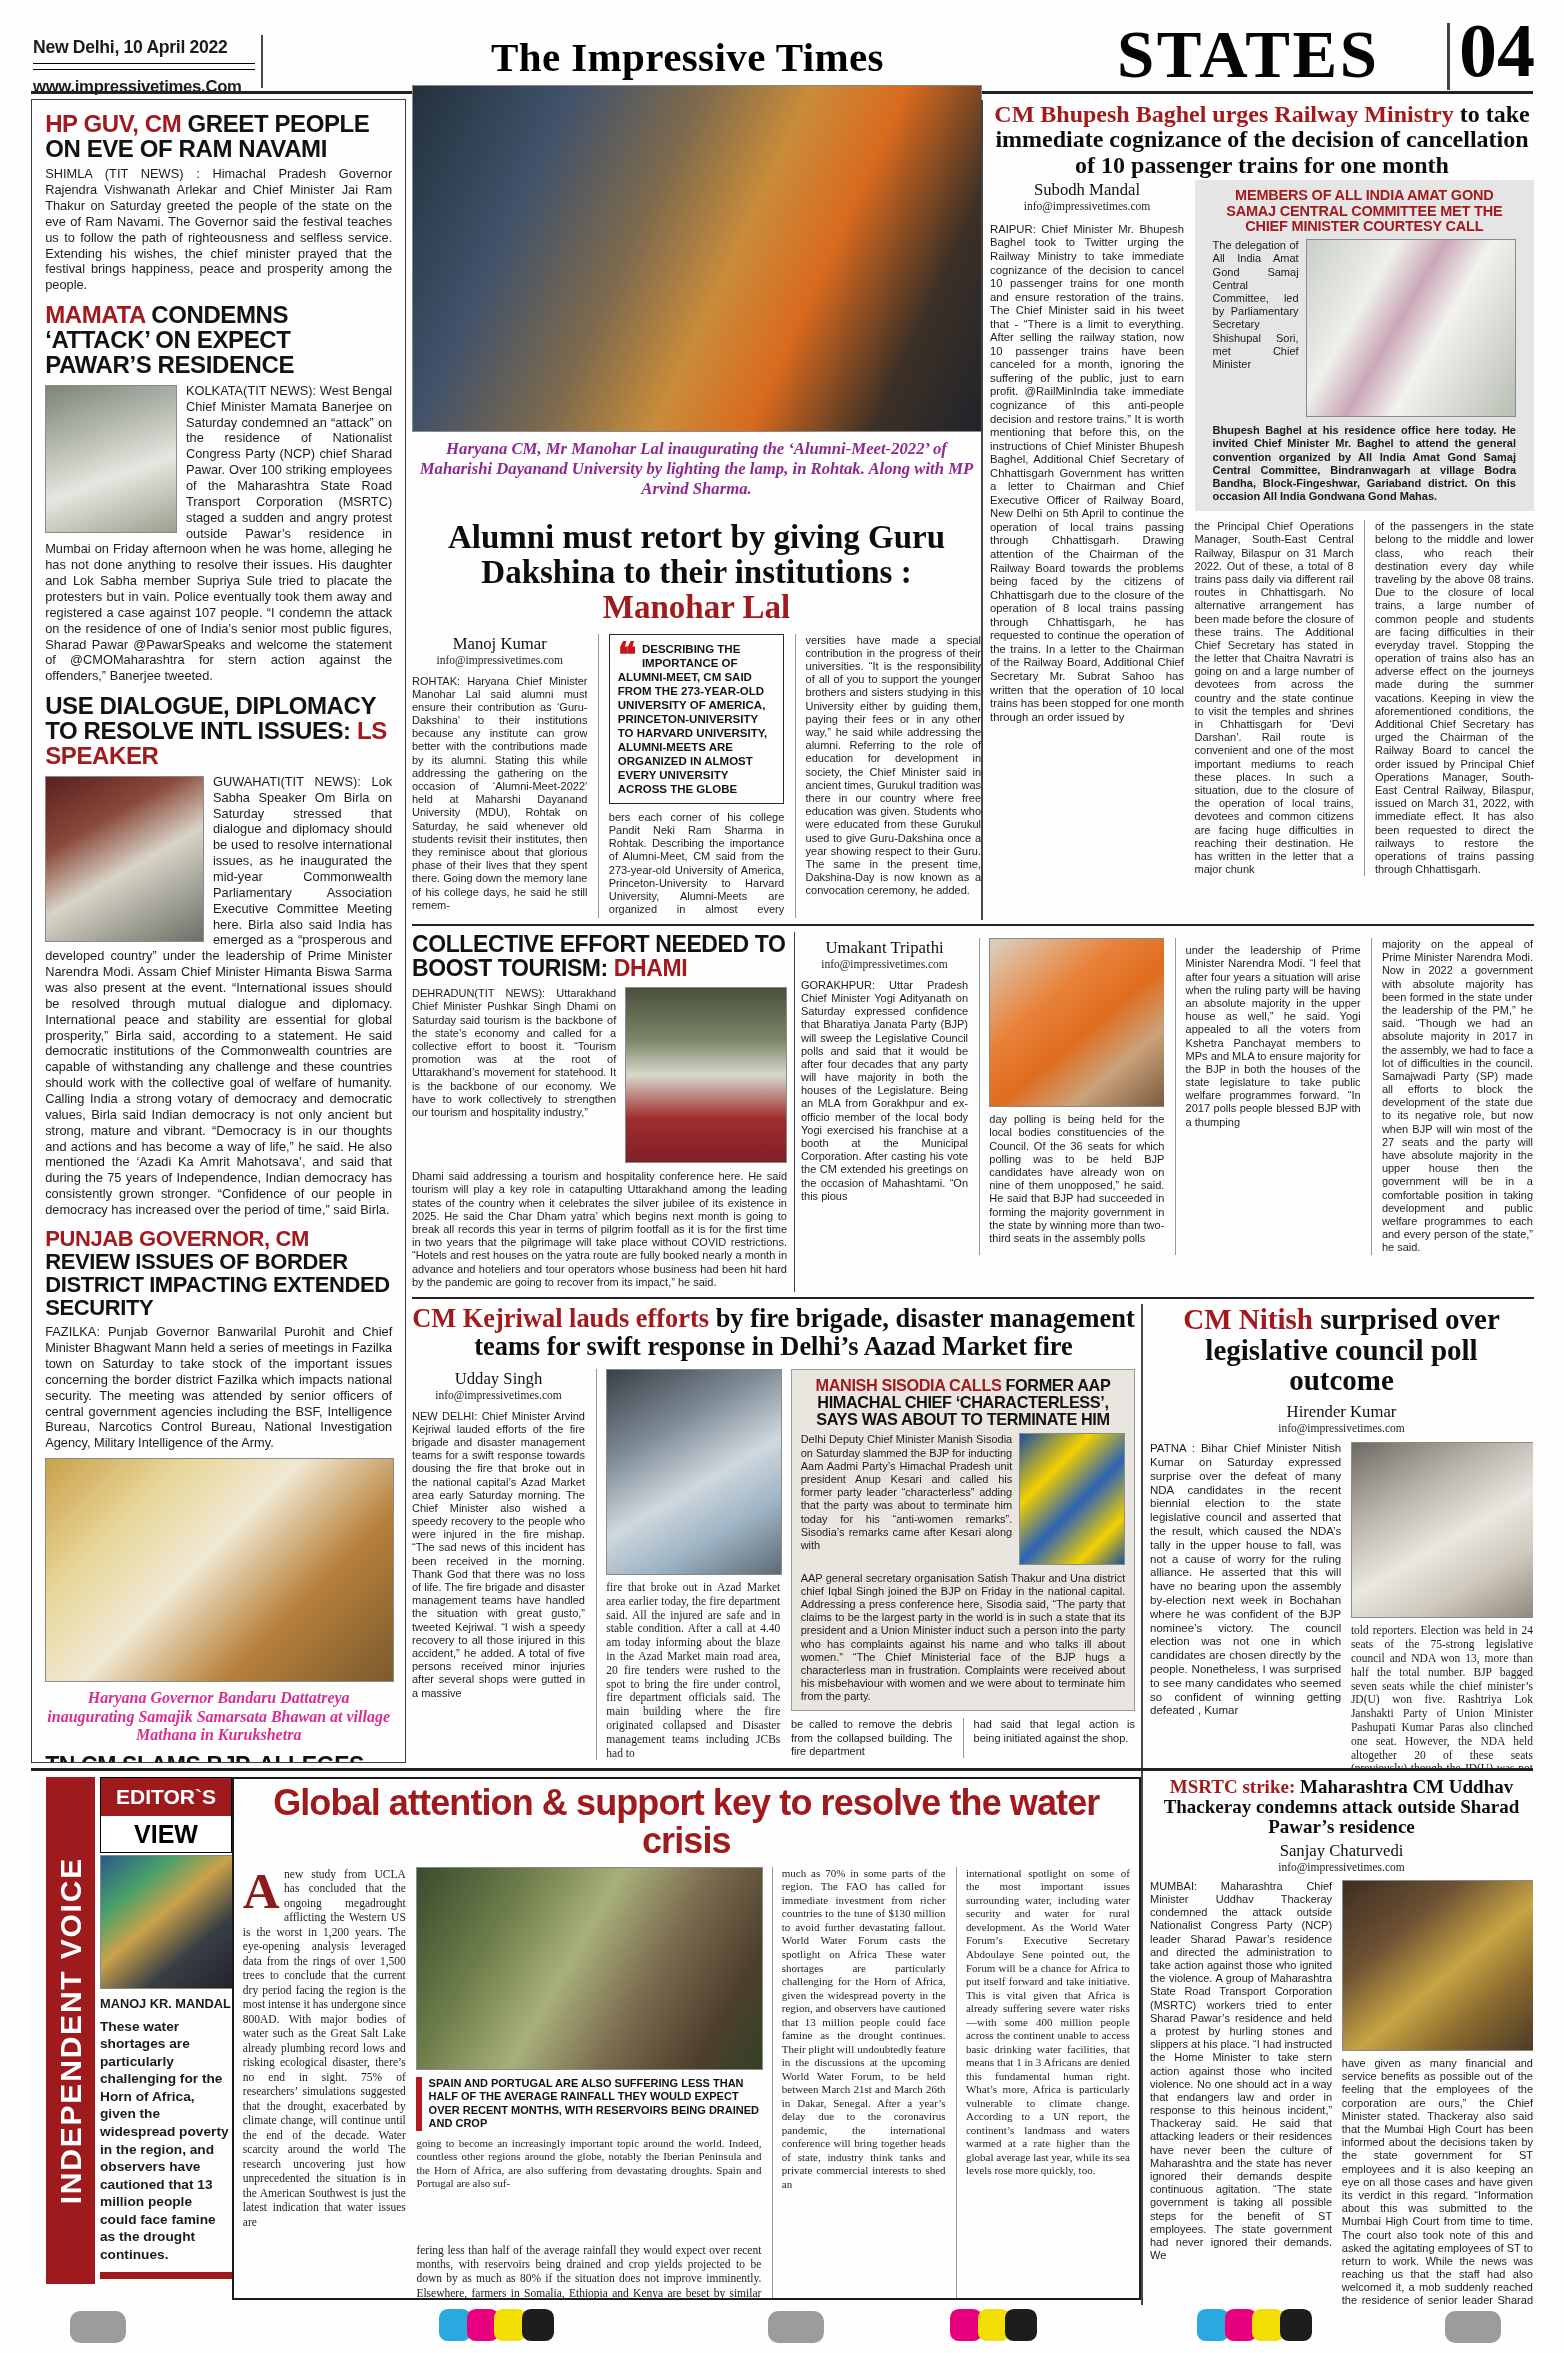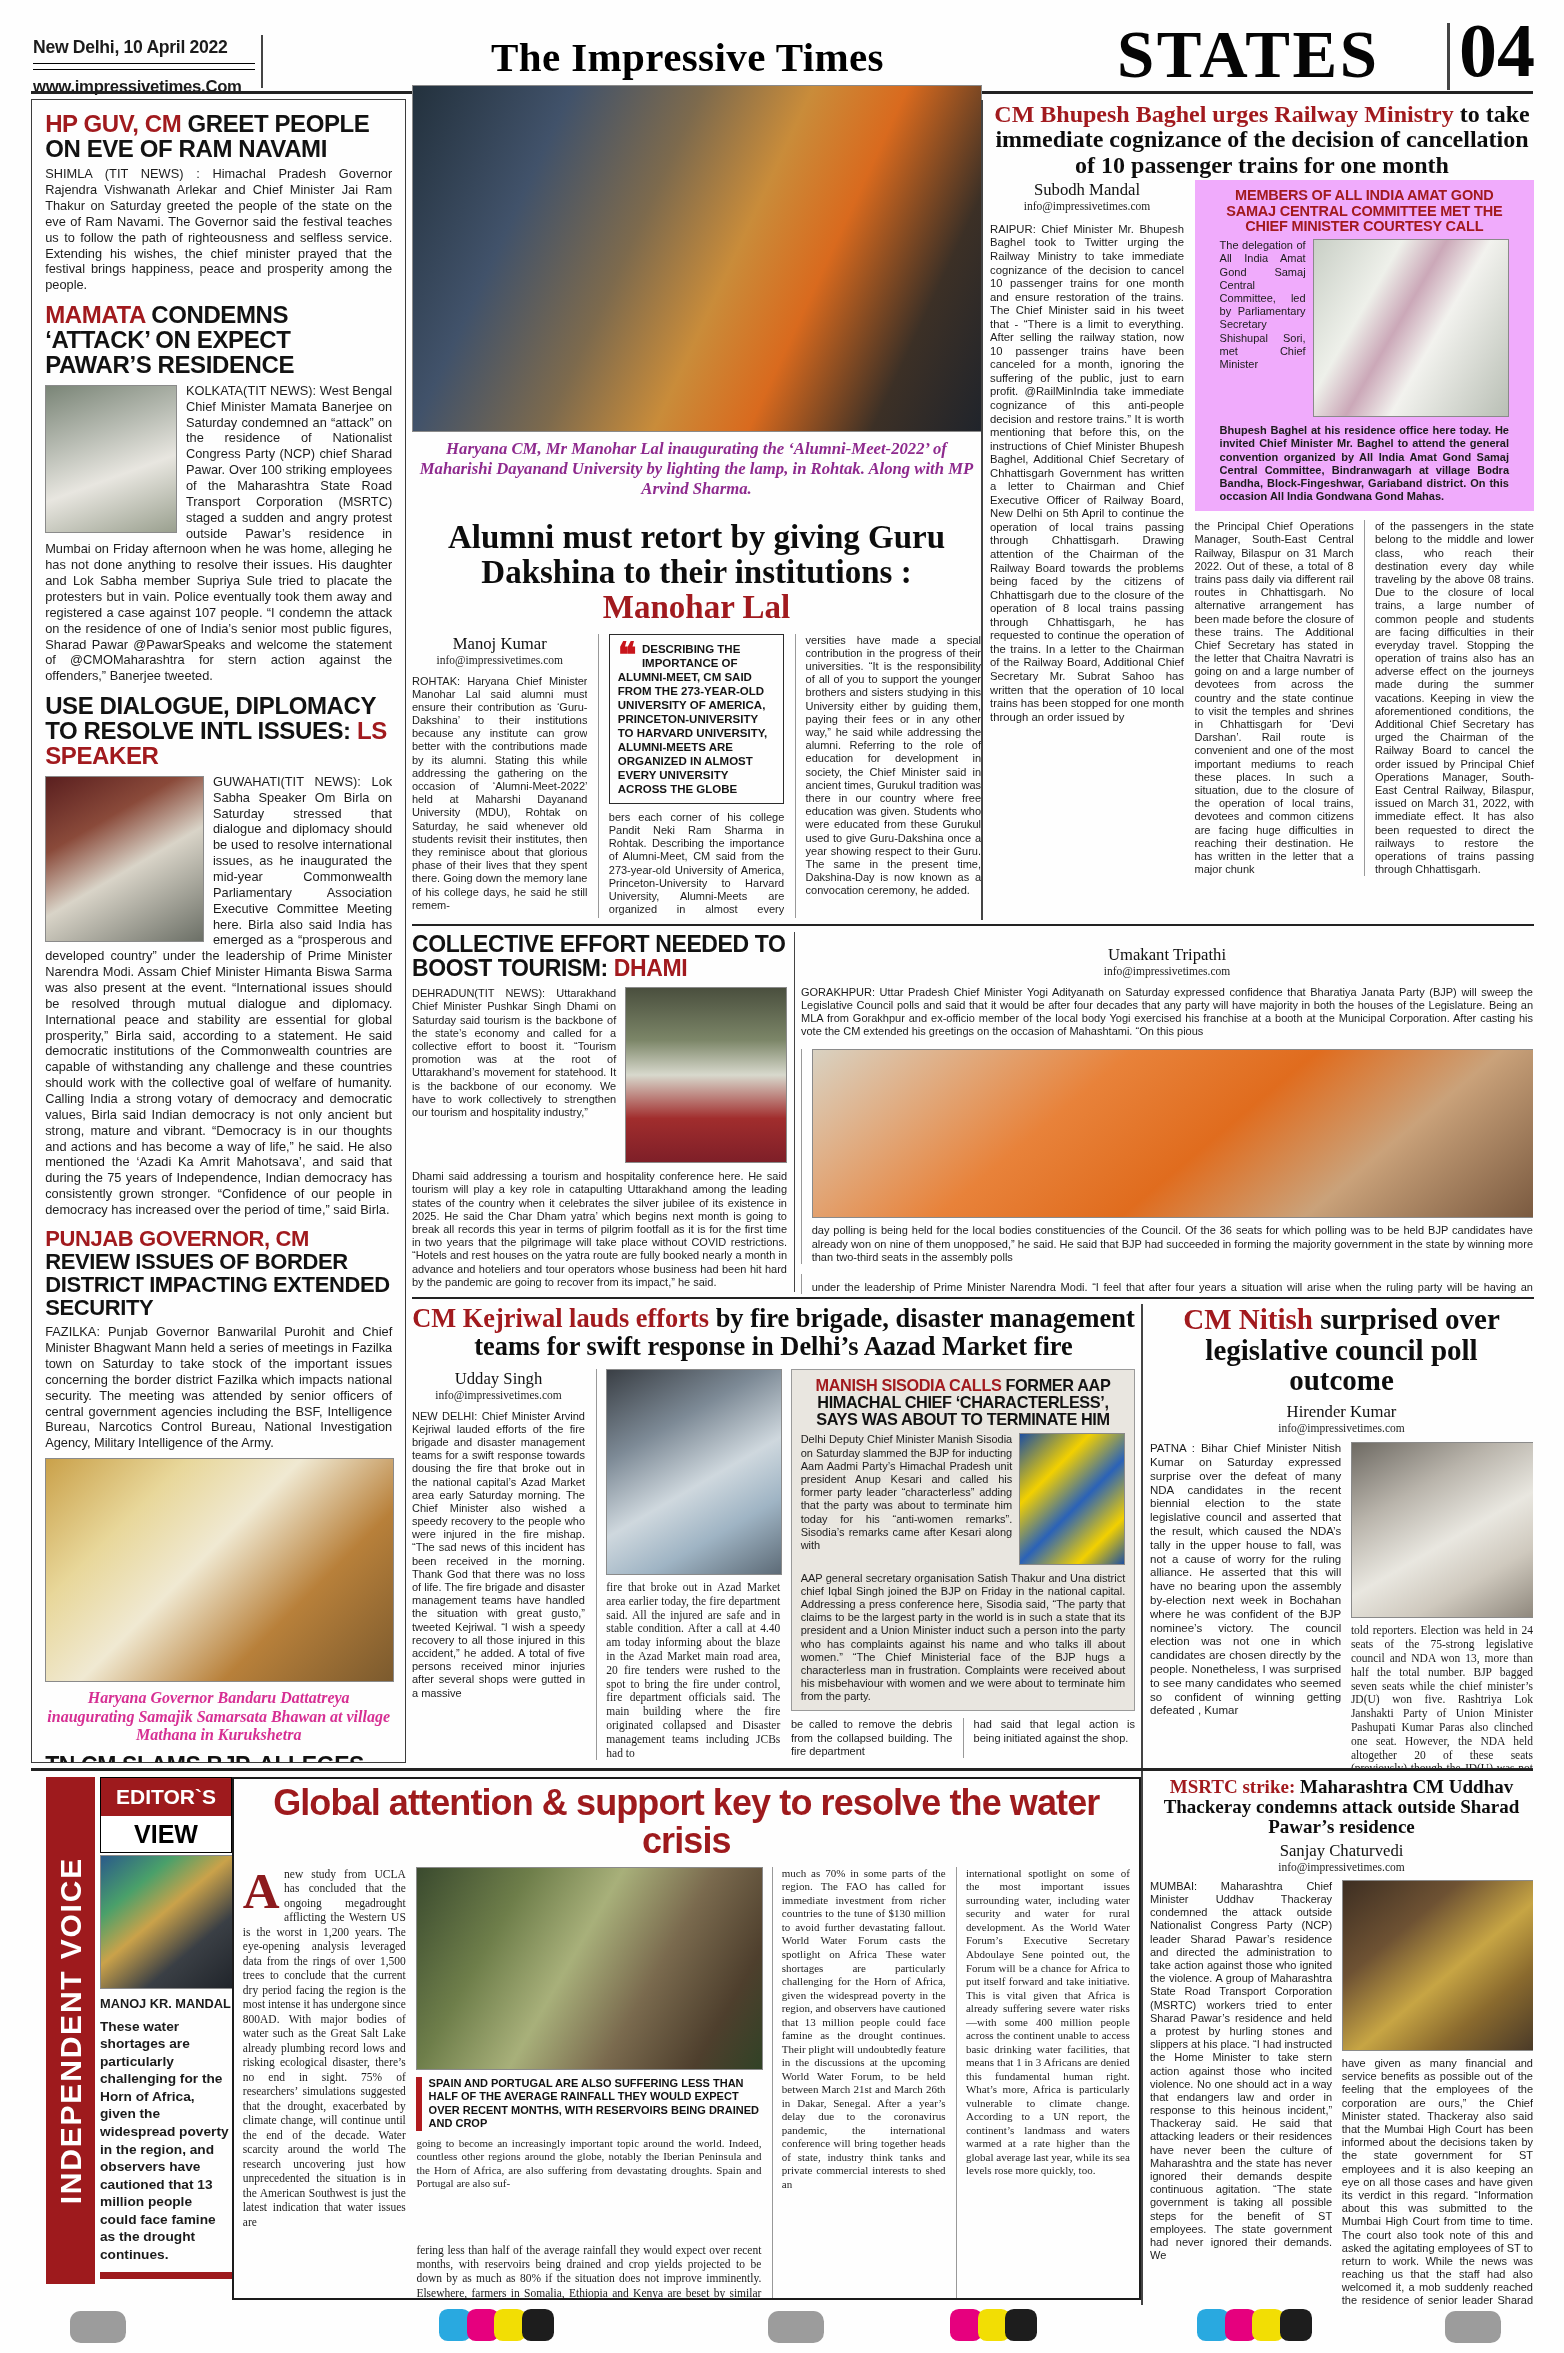--- a/index.html
+++ b/index.html
@@ -25,21 +25,21 @@
   .byline .nm{font-size:16.7px;color:#111;}
   .byline .em{font-size:11.5px;color:#222;}
   .photo{border:0.9px solid #8a8a8a;}
   .cap-pink{color:#d62f93;font-family:"Liberation Serif",serif;font-style:italic;font-weight:bold;font-size:16px;line-height:1.15;text-align:center;}
   .cap-purple{color:#8e2a8e;font-family:"Liberation Serif",serif;font-style:italic;font-weight:bold;font-size:16.7px;line-height:1.2;text-align:center;}
   .cols{display:flex;gap:10.6px;}
   .cols>div{flex:1;min-width:0;overflow:hidden;}
   .cols>div+div{border-left:0.9px solid #999;padding-left:9.7px;}
   .qbox{border:1.8px solid #2b2b2b;padding:7px 8px;font-weight:bold;font-size:11.5px;line-height:1.22;color:#141414;}
   .qmark{color:#c8151b;font-size:35px;line-height:0.6;font-family:"Liberation Serif",serif;float:left;margin:3.5px 5.3px 0 0;}
-  .tanbox{background:#f0abfc;padding:8px 25px;}
+  .tanbox{background:#e5e5e5;padding:8px 18px;}
   .graybox{background:#e9e6e0;border:0.9px solid #9a9a9a;padding:7px 8.8px;}
   .flag{width:19.4px;height:26.4px;background:#d2121c;clip-path:polygon(0 0,100% 0,100% 100%,50% 72%,0 100%);float:left;margin:1.8px 7px 1.8px 0;}
   .redbar{background:#9e1a1d;}
   .voice-bar{background:#9e1a1d;display:flex;align-items:center;justify-content:center;}
   .voice-txt{writing-mode:vertical-rl;transform:rotate(180deg);color:#fff;font-weight:bold;font-size:30px;letter-spacing:1.8px;font-family:"Liberation Sans",sans-serif;}
   .edhead{border:1.8px solid #000;}
   .edhead .r{background:#9e1a1d;color:#fff;font-weight:bold;font-size:21px;text-align:center;padding:7px 0;}
   .edhead .w{background:#fff;color:#000;font-weight:bold;font-size:25px;text-align:center;padding:3.5px 0;}
   .spain{border-left:6.2px solid #b01b1f;padding-left:6.2px;font-weight:bold;font-size:11px;line-height:1.22;color:#111;}
   .dropcap{float:left;font-family:"Liberation Serif",serif;font-weight:bold;font-size:51px;line-height:0.85;color:#8d1a1d;padding:3.5px 4.4px 0 0;}
@@ -163,21 +163,21 @@
     <div style="display:flex;gap:8.8px;margin-top:7px;">
       <p class="small just" style="flex:1;margin:0;">DEHRADUN(TIT NEWS): Uttarakhand Chief Minister Pushkar Singh Dhami on Saturday said tourism is the backbone of the state’s economy and called for a collective effort to boost it. “Tourism promotion was at the root of Uttarakhand’s movement for statehood. It is the backbone of our economy. We have to work collectively to strengthen our tourism and hospitality industry,”</p>
       <div class="photo" style="flex:0 0 160px;height:174px;background:linear-gradient(180deg,#4a4f3e 0%,#7c8668 30%,#d8d9cd 50%,#a12d2d 75%,#7e1f28 100%);"></div>
     </div>
     <p class="small just" style="margin:7px 0 0 0;">Dhami said addressing a tourism and hospitality conference here. He said tourism will play a key role in catapulting Uttarakhand among the leading states of the country when it celebrates the silver jubilee of its existence in 2025. He said the Char Dham yatra’ which begins next month is going to break all records this year in terms of pilgrim footfall as it is for the first time in two years that the pilgrimage will take place without COVID restrictions. “Hotels and rest houses on the yatra route are fully booked nearly a month in advance and hoteliers and tour operators whose business had been hit hard by the pandemic are going to recover from its impact,” he said.</p>
   </div>
 
   <div class="vline" style="left:794px;top:932px;width:0.9px;height:360px;"></div>
 
   <div class="abs" style="left:801px;top:929px;width:732px;height:365px;overflow:hidden;">
-    <div class="cols" style="margin-top:16px;flex-direction:column;">
+    <div class="cols" style="margin-top:9px;">
       <div style="flex:1.05;">
         <div class="byline">
           <div class="nm">Umakant Tripathi</div>
           <div class="em">info@impressivetimes.com</div>
         </div>
         <p class="small just" style="margin:8.8px 0 0 0;">GORAKHPUR: Uttar Pradesh Chief Minister Yogi Adityanath on Saturday expressed confidence that Bharatiya Janata Party (BJP) will sweep the Legislative Council polls and said that it would be after four decades that any party will have majority in both the houses of the Legislature. Being an MLA from Gorakhpur and ex-officio member of the local body Yogi exercised his franchise at a booth at the Municipal Corporation. After casting his vote the CM extended his greetings on the occasion of Mahashtami. “On this pious</p>
       </div>
       <div style="flex:1.1;">
         <div class="photo" style="width:100%;height:167px;background:linear-gradient(140deg,#d9d2c2 0%,#e8823a 35%,#e06c1e 55%,#caa27a 75%,#7a5a40 100%);"></div>
         <p class="small just" style="margin:6.2px 0 0 0;">day polling is being held for the local bodies constituencies of the Council. Of the 36 seats for which polling was to be held BJP candidates have already won on nine of them unopposed,” he said. He said that BJP had succeeded in forming the majority government in the state by winning more than two-third seats in the assembly polls</p>

